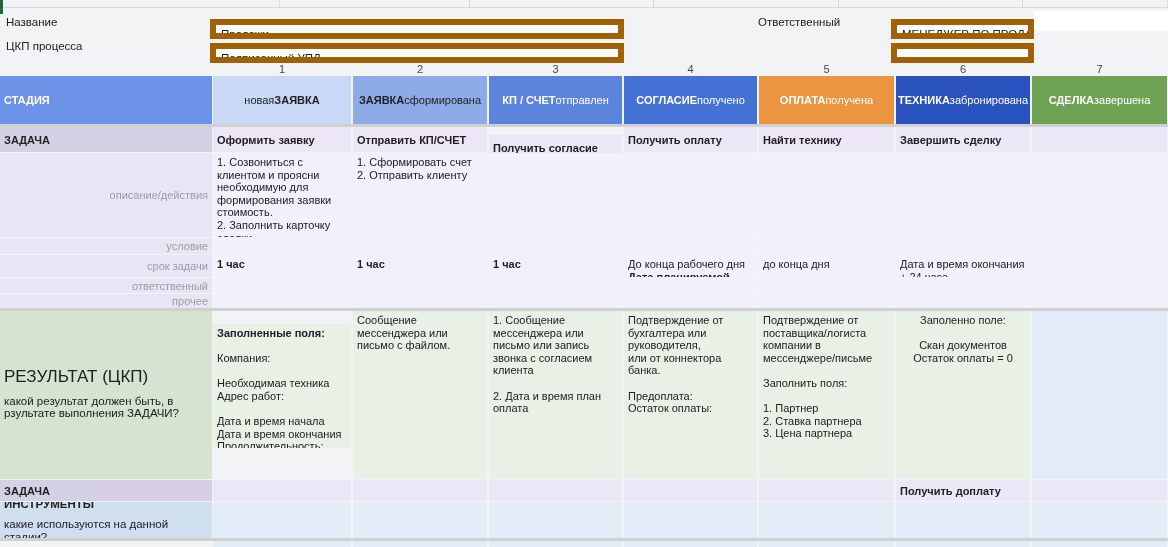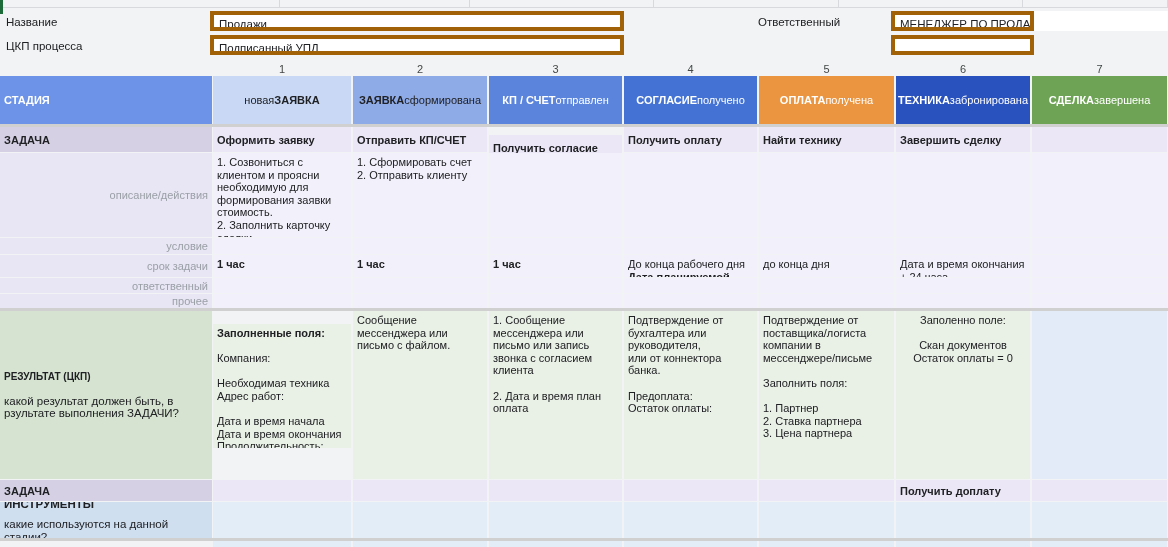--- a/index.html
+++ b/index.html
@@ -36,27 +36,28 @@
     position: absolute;
     font-size: 11.5px;
     color: #202124;
     line-height: 22px;
     white-space: nowrap;
   }
   .finput {
     position: absolute;
     height: 20px;
     background: #ffffff;
-    border: 4px solid #a16207;
+    border: 6px solid #a16207;
     font-size: 11.5px;
     color: #202124;
     line-height: 18px;
     padding: 0 5px;
     white-space: nowrap;
     overflow: hidden;
+    margin-top: 8px;
   }
   .fblank {
     position: absolute;
     height: 20px;
     background: #ffffff;
   }
 
   
   .colnums { position: absolute; left: 0; top: 62px; width: 1168px; height: 14px; }
   .colnum {
@@ -182,21 +183,21 @@
       <div class="cell" style="left: 1032px; top: 202px; width: 135px; height: 15px; background: rgb(242, 240, 250);"></div>
       <div class="cell grey mid" style="left: 0px; top: 218px; width: 212px; height: 14px; background: rgb(232, 229, 244);"><div style="width:100%;text-align:right">прочее</div></div>
       <div class="cell" style="left: 213px; top: 218px; width: 138px; height: 14px; background: rgb(242, 240, 250);"></div>
       <div class="cell" style="left: 353px; top: 218px; width: 134px; height: 14px; background: rgb(242, 240, 250);"></div>
       <div class="cell" style="left: 489px; top: 218px; width: 133px; height: 14px; background: rgb(242, 240, 250);"></div>
       <div class="cell" style="left: 624px; top: 218px; width: 133px; height: 14px; background: rgb(242, 240, 250);"></div>
       <div class="cell" style="left: 759px; top: 218px; width: 135px; height: 14px; background: rgb(242, 240, 250);"></div>
       <div class="cell" style="left: 896px; top: 218px; width: 134px; height: 14px; background: rgb(242, 240, 250);"></div>
       <div class="cell" style="left: 1032px; top: 218px; width: 135px; height: 14px; background: rgb(242, 240, 250);"></div>
       <div class="rowgap" style="top: 232px;"></div>
-      <div class="cell mid" style="left: 0px; top: 235px; width: 212px; height: 168px; background: rgb(214, 227, 209);"><div style="width:100%"><div style="font-weight:bold;font-size:10px">РЕЗУЛЬТАТ (ЦКП)</div><div style="height:11px"></div><div style="font-size:11.5px">какой результат должен быть, в рзультате выполнения ЗАДАЧИ?</div></div></div>
+      <div class="cell mid" style="left: 0px; top: 235px; width: 212px; height: 168px; background: rgb(214, 227, 209);"><div style="width:100%"><div style="font-weight:normal;font-size:17px">РЕЗУЛЬТАТ (ЦКП)</div><div style="height:11px"></div><div style="font-size:11.5px">какой результат должен быть, в рзультате выполнения ЗАДАЧИ?</div></div></div>
       <div class="cell" style="left: 213px; top: 248px; width: 138px; height: 124px; background: rgb(233, 240, 230);"><b>Заполненные поля:</b>
 
 Компания:
 
 Необходимая техника
 Адрес работ:
 
 Дата и время начала
 Дата и время окончания
 Продолжительность:

